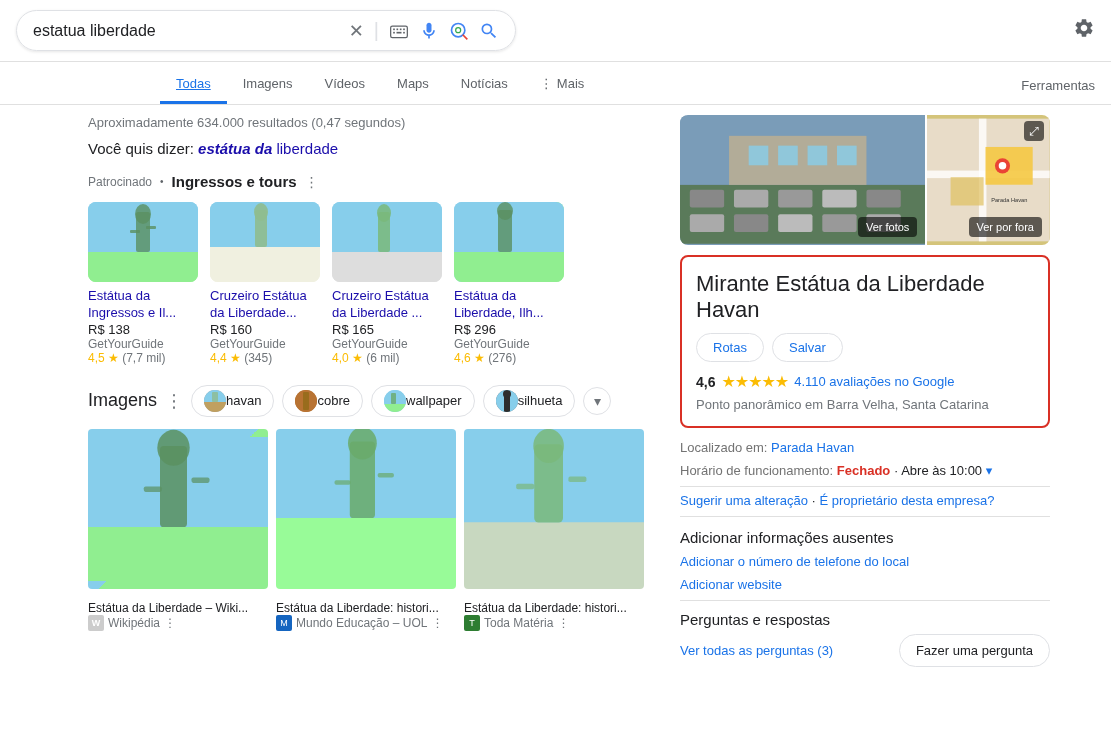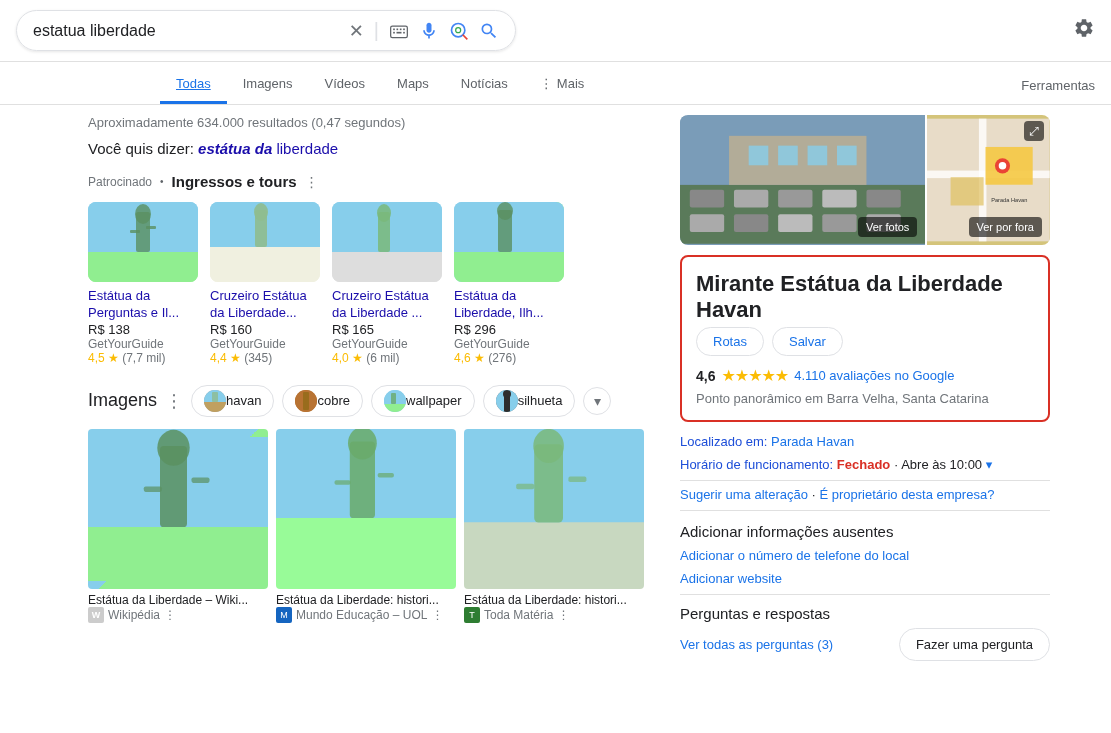--- a/index.html
+++ b/index.html
@@ -58,47 +58,47 @@
     .images-more-icon { color: #70757a; cursor: pointer; font-size: 18px; }
     .image-filters { display: flex; gap: 8px; align-items: center; }
     .image-filter-chip { display: flex; align-items: center; gap: 0; border: 1px solid #dfe1e5; border-radius: 20px; padding: 4px 12px; cursor: pointer; font-size: 13px; background: #fff; }
     .filter-thumb { width: 22px; height: 22px; border-radius: 50%; background: #e0e0e0; overflow: hidden; }
     .chip-arrow { color: #70757a; font-size: 14px; cursor: pointer; border: 1px solid #dfe1e5; border-radius: 50%; width: 28px; height: 28px; display: flex; align-items: center; justify-content: center; }
 
     
     .image-grid { display: flex; gap: 8px; margin-bottom: 20px; }
     .image-grid-item { flex: 1; cursor: pointer; }
     .image-grid-img { width: 100%; height: 160px; background: #c0c0c0; border-radius: 4px; overflow: hidden; }
-    .image-grid-caption { font-size: 12px; margin-top: 4px; color: #202124; white-space: nowrap; overflow: hidden; text-overflow: ellipsis; }
+    .image-grid-caption { font-size: 12px; margin-top: 12px; color: #202124; white-space: nowrap; overflow: hidden; text-overflow: ellipsis; }
     .image-grid-source { display: flex; align-items: center; gap: 4px; font-size: 12px; color: #70757a; }
     .source-icon { width: 14px; height: 14px; border-radius: 2px; display: inline-block; }
     .source-more { color: #70757a; cursor: pointer; }
 
     
     .place-photos { display: flex; gap: 2px; height: 130px; margin-bottom: 10px; border-radius: 8px; overflow: hidden; }
     .place-photo-main { flex: 2; background: #7a9cb8; position: relative; }
     .place-photo-map { flex: 1; background: #d4c47a; position: relative; }
     .photo-btn { position: absolute; bottom: 8px; right: 8px; background: rgba(0,0,0,0.6); color: #fff; font-size: 11px; padding: 4px 8px; border-radius: 4px; cursor: pointer; }
     .expand-btn { position: absolute; top: 6px; right: 6px; background: rgba(0,0,0,0.6); color: #fff; font-size: 12px; width: 20px; height: 20px; display: flex; align-items: center; justify-content: center; border-radius: 4px; cursor: pointer; }
 
     
     .place-card { border: 2px solid #d93025; border-radius: 8px; padding: 14px; margin-bottom: 12px; }
-    .place-name { font-size: 22px; font-weight: bold; margin-bottom: 4px; }
+    .place-name { font-size: 22px; font-weight: normal; margin-bottom: 10px; }
     .place-actions { display: flex; gap: 8px; margin-bottom: 10px; }
     .place-btn { border: 1px solid #dfe1e5; border-radius: 20px; padding: 6px 16px; cursor: pointer; font-size: 13px; background: #fff; color: #1a73e8; }
     .place-rating { display: flex; align-items: center; gap: 6px; margin-bottom: 6px; }
     .rating-num { font-size: 14px; font-weight: bold; }
     .stars { color: #fbbc04; font-size: 16px; letter-spacing: -1px; }
     .rating-count { color: #1a73e8; font-size: 13px; cursor: pointer; }
     .place-type { font-size: 13px; color: #70757a; }
 
     
     .place-details { font-size: 13px; }
     .detail-row { margin-bottom: 8px; }
-    .detail-label { color: #1d4ed8; }
+    .detail-label { color: #737373; }
     .detail-value { color: #202124; }
     .detail-link { color: #1a73e8; cursor: pointer; text-decoration: none; }
     .status-closed { color: #d93025; font-weight: bold; }
     .status-opens { color: #202124; }
 
     .add-info { font-size: 15px; margin: 12px 0 8px; font-weight: normal; }
     .qa-section { margin-top: 10px; }
     .qa-title { font-size: 15px; margin-bottom: 6px; }
     .qa-link { color: #1a73e8; cursor: pointer; font-size: 13px; }
     .ask-btn { border: 1px solid #dfe1e5; border-radius: 20px; padding: 8px 16px; cursor: pointer; font-size: 13px; background: #fff; color: #202124; white-space: nowrap; }
@@ -212,21 +212,21 @@
           <svg width="110" height="80" viewBox="0 0 110 80">
             <rect width="110" height="50" fill="#87CEEB"></rect>
             <rect y="50" width="110" height="30" fill="#90EE90"></rect>
 
             <rect x="48" y="10" width="14" height="40" rx="2" fill="#5a9060" opacity="0.8"></rect>
             <ellipse cx="55" cy="12" rx="8" ry="10" fill="#5a9060" opacity="0.8"></ellipse>
             <rect x="42" y="28" width="10" height="3" rx="1" fill="#5a9060" opacity="0.8"></rect>
             <rect x="58" y="24" width="10" height="3" rx="1" fill="#5a9060" opacity="0.8"></rect>
           </svg>
         </div>
-        <div class="carousel-item-title">Estátua da Perguntas e Il...</div>
+        <div class="carousel-item-title">Estátua da Ingressos e Il...</div>
         <div class="carousel-item-price">R$ 138</div>
         <div class="carousel-item-source">GetYourGuide</div>
         <div class="carousel-item-rating">
           <span style="color:#fbbc04;">4,5</span>
           <span style="color:#fbbc04;">★</span>
           <span>(7,7 mil)</span>
         </div>
       </div>
       <div class="carousel-item">
         <div class="carousel-img img-carousel-2">

